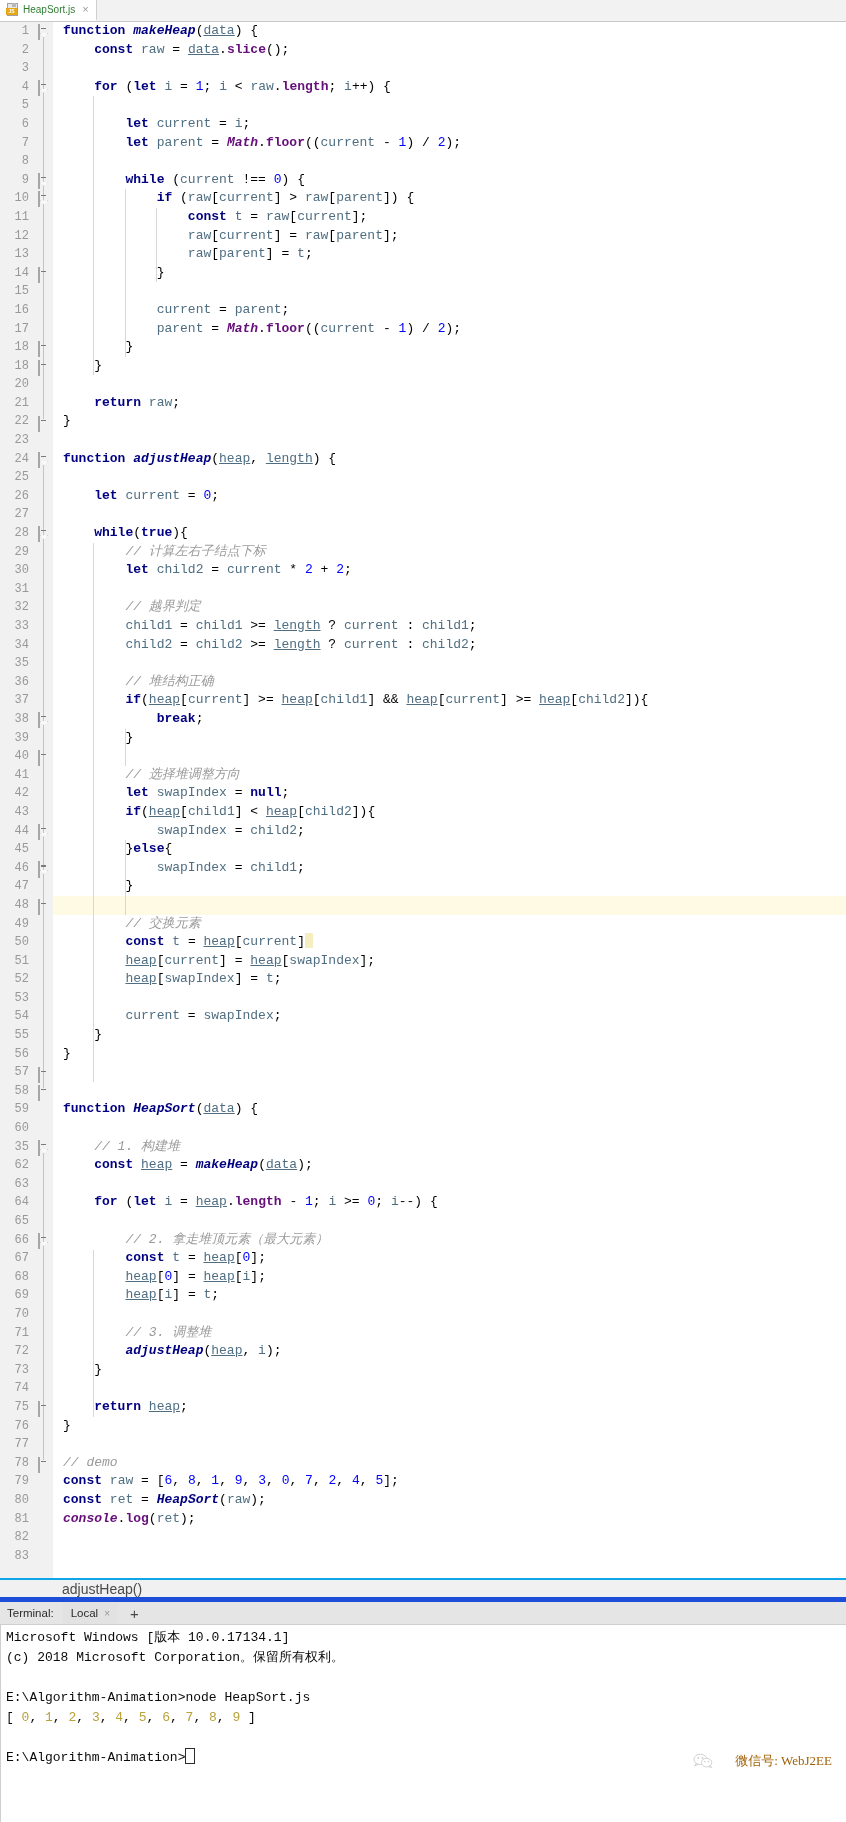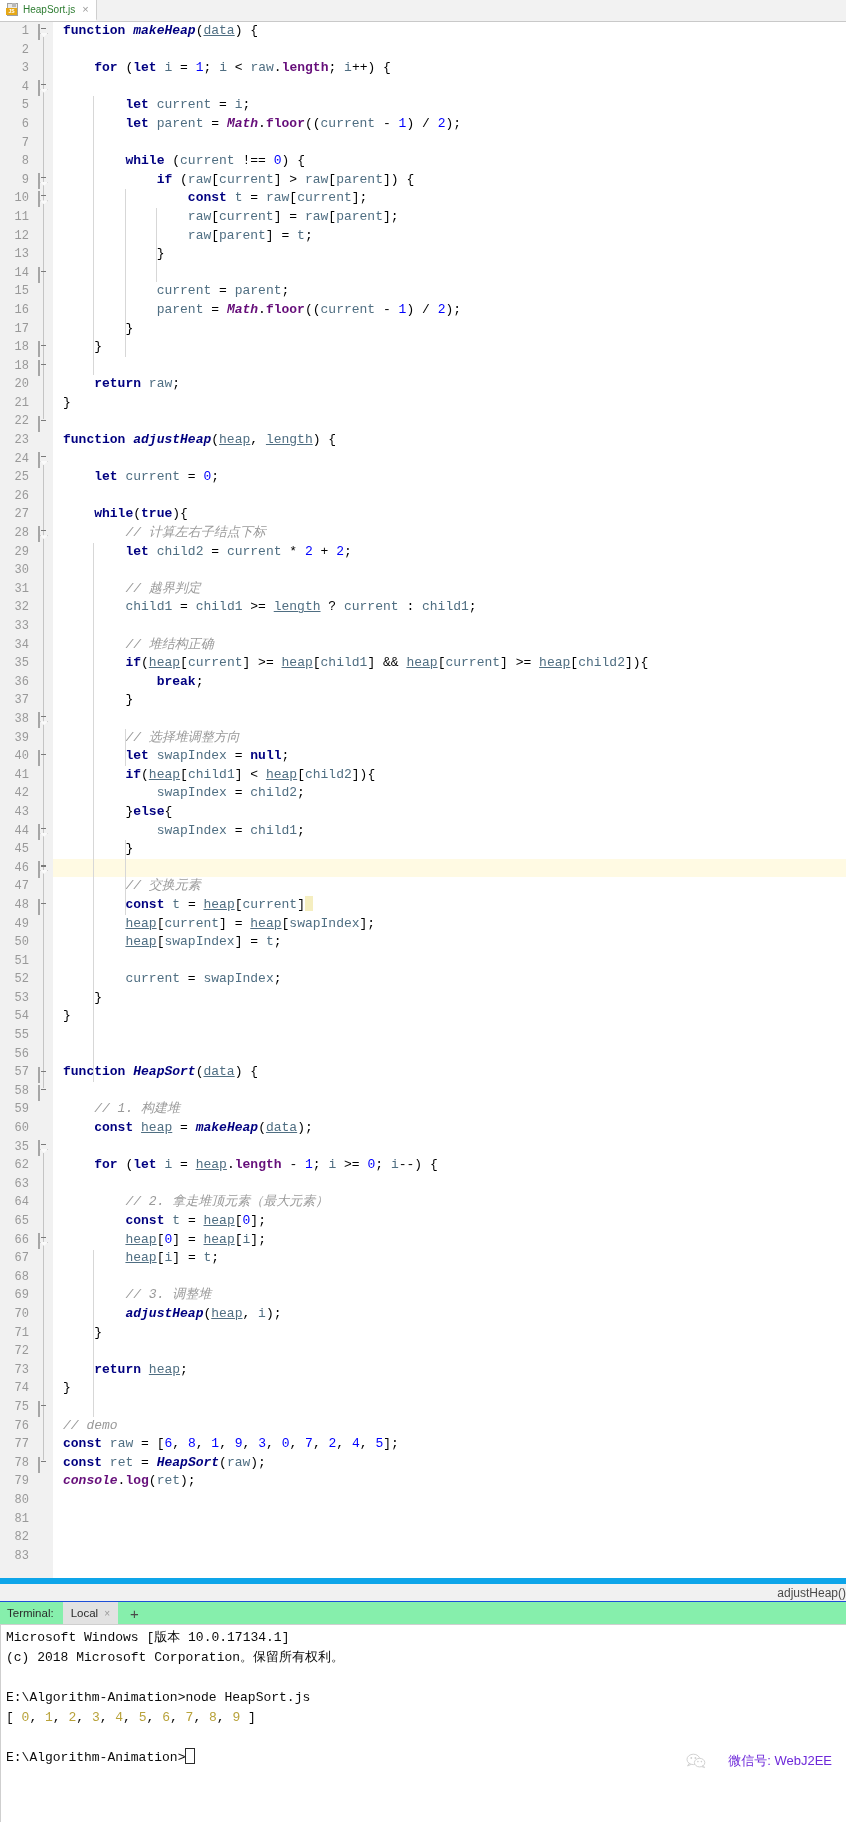--- a/index.html
+++ b/index.html
@@ -53,40 +53,40 @@
   .fm .tip{position:absolute;left:2px;top:8px;width:6px;height:4px;background:#fafafa;
      border-left:1px solid #a6a6a6;border-right:1px solid #a6a6a6;
      clip-path:polygon(0 0,100% 0,50% 100%);}
   .fmline{position:absolute;left:10px;width:1px;background:#c4c4c4;}
   .fm.end .box{height:9px;}
 
   
   .ig{position:absolute;width:1px;background:#d7d7d7;}
 
   
-  .crumbs{height:17px;background:#f1f1f1;border-top:6px solid #0ea5e9;display:flex;align-items:center;
-     padding-left:62px;color:#4a4a4a;font-size:12px;font-family:"Liberation Sans",sans-serif;flex:none;justify-content:flex-end;}
-
-  
-  .termbar{height:22px;background:#86efac;border-top:1px solid #1d4ed8;display:flex;align-items:center;
+  .crumbs{height:17px;background:#f1f1f1;border-top:2px solid #0ea5e9;display:flex;align-items:center;
+     padding-left:62px;color:#4a4a4a;font-size:14px;font-family:"Liberation Sans",sans-serif;flex:none;}
+
+  
+  .termbar{height:22px;background:#e5e5e5;border-top:5px solid #1d4ed8;display:flex;align-items:center;
      font-size:11.5px;color:#2b2b2b;flex:none;}
   .termbar .lbl{padding:0 9px 0 7px;}
   .termtab{background:#e2e2e2;height:22px;display:flex;align-items:center;padding:0 8px;gap:6px;}
   .termtab .x{color:#9a9a9a;font-size:10px;}
   .termplus{padding:0 12px;color:#4a4a4a;font-size:15px;line-height:1;}
   .termbody{flex:1;background:#ffffff;border-top:1px solid #cfcfcf;position:relative;padding:3px 0 0 2px;
      font-family:"Liberation Mono","DejaVu Sans Mono",monospace;font-size:13px;color:#0a0a0a;overflow:hidden;}
   .tline{height:20px;line-height:20px;white-space:pre;padding-left:4px;}
   .tnum{color:#b8a23a;}
   .tcur{display:inline-block;width:8px;height:14px;border:1px solid #2b2b2b;vertical-align:-3px;background:#fff;}
   .termleftedge{position:absolute;left:0;top:0;bottom:0;width:1px;background:#cfcfcf;}
 
   
   .wm{position:absolute;right:14px;bottom:52px;display:flex;align-items:center;gap:22px;
-      color:#6d28d9;font-size:13px;font-family:Liberation Sans, sans-serif;pointer-events:none;}
+      color:#a16207;font-size:13px;font-family:Liberation Serif, serif;pointer-events:none;}
   .wm .wx{width:20px;height:16px;position:relative;}
   .wm svg{display:block;}
 </style>
 </head>
 <body>
 
 <div id="app">
 
   <div class="tabbar">
     <div class="tab">
@@ -218,20 +218,21 @@
         <div class="fm" style="top: 1119px;"><span class="box"></span><span class="tip"></span></div>
         <div class="fmline" style="top: 1131px; height: 307.2px;"></div>
         <div class="fm end" style="top: 1436.2px;"><span class="box"></span></div>
         <div class="fm" style="top: 1212px;"><span class="box"></span><span class="tip"></span></div>
         <div class="fmline" style="top: 1224px; height: 158.4px;"></div>
         <div class="fm end" style="top: 1380.4px;"><span class="box"></span></div>
       </div>
     <div class="codearea">
       <div class="codeinner" id="codeinner">
           <div class="cl"><span class="kw">function</span> <span class="fn">makeHeap</span><span class="op">(</span><span class="par">data</span><span class="op">)</span> <span class="op">{</span></div>
+          <div class="cl">    <span class="kw">const</span> <span class="id">raw</span> <span class="op">=</span> <span class="par">data</span><span class="op">.</span><span class="prop">slice</span><span class="op">();</span></div>
           <div class="cl"></div>
           <div class="cl">    <span class="kw">for</span> <span class="op">(</span><span class="kw">let</span> <span class="id">i</span> <span class="op">=</span> <span class="num">1</span><span class="op">;</span> <span class="id">i</span> <span class="op">&lt;</span> <span class="id">raw</span><span class="op">.</span><span class="prop">length</span><span class="op">;</span> <span class="id">i</span><span class="op">++)</span> <span class="op">{</span></div>
           <div class="cl"></div>
           <div class="cl">        <span class="kw">let</span> <span class="id">current</span> <span class="op">=</span> <span class="id">i</span><span class="op">;</span></div>
           <div class="cl">        <span class="kw">let</span> <span class="id">parent</span> <span class="op">=</span> <span class="cls">Math</span><span class="op">.</span><span class="prop">floor</span><span class="op">((</span><span class="id">current</span> <span class="op">-</span> <span class="num">1</span><span class="op">)</span> <span class="op">/</span> <span class="num">2</span><span class="op">);</span></div>
           <div class="cl"></div>
           <div class="cl">        <span class="kw">while</span> <span class="op">(</span><span class="id">current</span> <span class="op">!==</span> <span class="num">0</span><span class="op">)</span> <span class="op">{</span></div>
           <div class="cl">            <span class="kw">if</span> <span class="op">(</span><span class="id">raw</span><span class="op">[</span><span class="id">current</span><span class="op">]</span> <span class="op">&gt;</span> <span class="id">raw</span><span class="op">[</span><span class="id">parent</span><span class="op">])</span> <span class="op">{</span></div>
           <div class="cl">                <span class="kw">const</span> <span class="id">t</span> <span class="op">=</span> <span class="id">raw</span><span class="op">[</span><span class="id">current</span><span class="op">];</span></div>
           <div class="cl">                <span class="id">raw</span><span class="op">[</span><span class="id">current</span><span class="op">]</span> <span class="op">=</span> <span class="id">raw</span><span class="op">[</span><span class="id">parent</span><span class="op">];</span></div>
@@ -249,20 +250,21 @@
           <div class="cl"><span class="kw">function</span> <span class="fn">adjustHeap</span><span class="op">(</span><span class="par">heap</span><span class="op">,</span> <span class="par">length</span><span class="op">)</span> <span class="op">{</span></div>
           <div class="cl"></div>
           <div class="cl">    <span class="kw">let</span> <span class="id">current</span> <span class="op">=</span> <span class="num">0</span><span class="op">;</span></div>
           <div class="cl"></div>
           <div class="cl">    <span class="kw">while</span><span class="op">(</span><span class="kw">true</span><span class="op">){</span></div>
           <div class="cl">        <span class="cm">// 计算左右子结点下标</span></div>
           <div class="cl">        <span class="kw">let</span> <span class="id">child2</span> <span class="op">=</span> <span class="id">current</span> <span class="op">*</span> <span class="num">2</span> <span class="op">+</span> <span class="num">2</span><span class="op">;</span></div>
           <div class="cl"></div>
           <div class="cl">        <span class="cm">// 越界判定</span></div>
           <div class="cl">        <span class="id">child1</span> <span class="op">=</span> <span class="id">child1</span> <span class="op">&gt;=</span> <span class="par">length</span> <span class="op">?</span> <span class="id">current</span> <span class="op">:</span> <span class="id">child1</span><span class="op">;</span></div>
+          <div class="cl">        <span class="id">child2</span> <span class="op">=</span> <span class="id">child2</span> <span class="op">&gt;=</span> <span class="par">length</span> <span class="op">?</span> <span class="id">current</span> <span class="op">:</span> <span class="id">child2</span><span class="op">;</span></div>
           <div class="cl"></div>
           <div class="cl">        <span class="cm">// 堆结构正确</span></div>
           <div class="cl">        <span class="kw">if</span><span class="op">(</span><span class="par">heap</span><span class="op">[</span><span class="id">current</span><span class="op">]</span> <span class="op">&gt;=</span> <span class="par">heap</span><span class="op">[</span><span class="id">child1</span><span class="op">]</span> <span class="op">&amp;&amp;</span> <span class="par">heap</span><span class="op">[</span><span class="id">current</span><span class="op">]</span> <span class="op">&gt;=</span> <span class="par">heap</span><span class="op">[</span><span class="id">child2</span><span class="op">]){</span></div>
           <div class="cl">            <span class="kw">break</span><span class="op">;</span></div>
           <div class="cl">        <span class="op">}</span></div>
           <div class="cl"></div>
           <div class="cl">        <span class="cm">// 选择堆调整方向</span></div>
           <div class="cl">        <span class="kw">let</span> <span class="id">swapIndex</span> <span class="op">=</span> <span class="kw">null</span><span class="op">;</span></div>
           <div class="cl">        <span class="kw">if</span><span class="op">(</span><span class="par">heap</span><span class="op">[</span><span class="id">child1</span><span class="op">]</span> <span class="op">&lt;</span> <span class="par">heap</span><span class="op">[</span><span class="id">child2</span><span class="op">]){</span></div>
           <div class="cl">            <span class="id">swapIndex</span> <span class="op">=</span> <span class="id">child2</span><span class="op">;</span></div>

